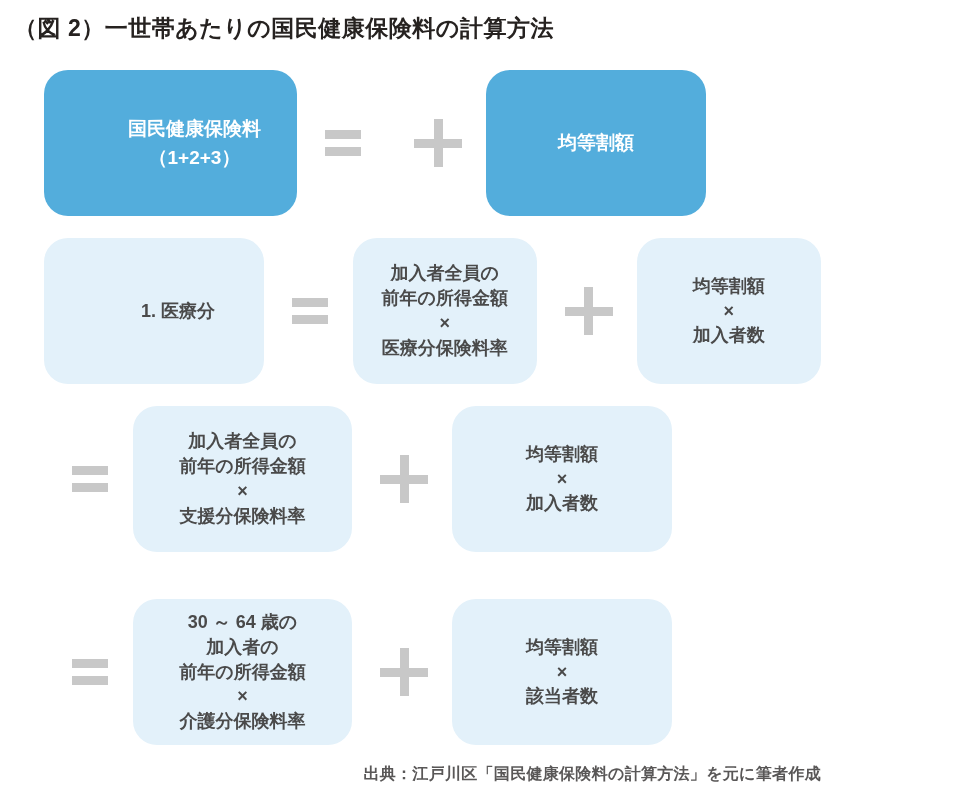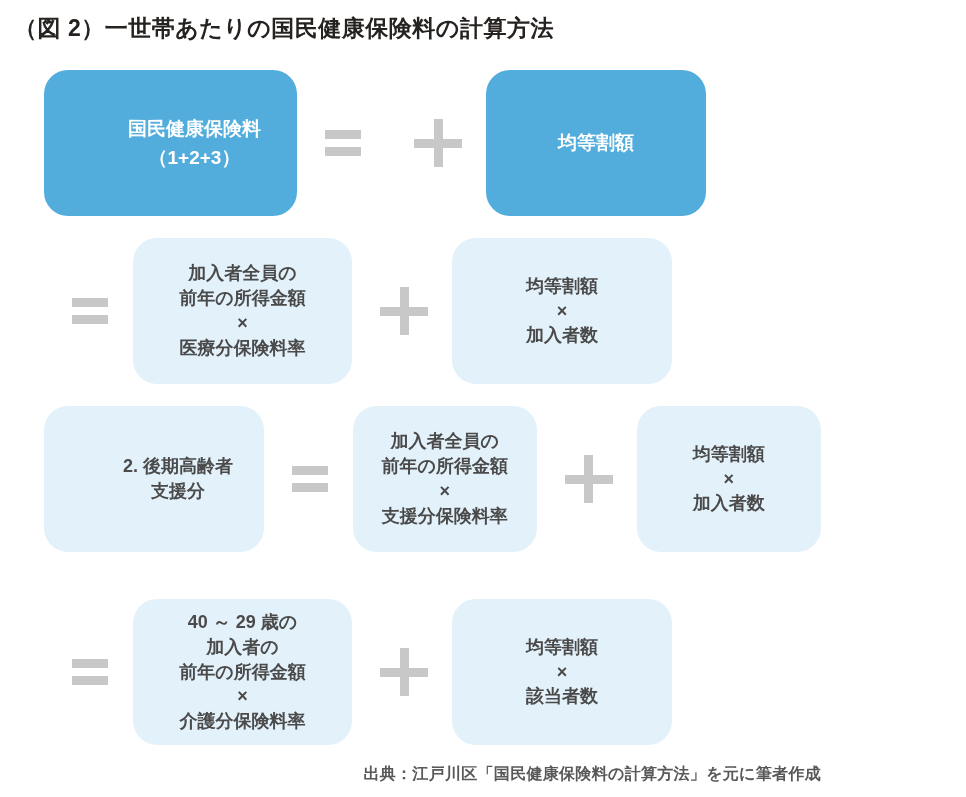--- a/index.html
+++ b/index.html
@@ -126,59 +126,58 @@
 （1+2+3）</span>
       </div>
       <div class="op equals" aria-label="="></div>
       <div class="op plus" aria-label="+"></div>
       <div class="box primary col-right">
         <span class="box-text">均等割額</span>
       </div>
     </div>
 
     <div class="row gap-md">
+      <div class="box light col-left">
+        <span class="box-text">1. 医療分</span>
+      </div>
       <div class="op equals" aria-label="="></div>
       <div class="box light col-mid">
         <span class="box-text">加入者全員の
 前年の所得金額
 ×
 医療分保険料率</span>
       </div>
       <div class="op plus" aria-label="+"></div>
       <div class="box light col-right">
         <span class="box-text">均等割額
 ×
 加入者数</span>
       </div>
     </div>
 
     <div class="row gap-xl">
-      <div class="box light col-left">
-        <span class="box-text">2. 後期高齢者
-支援分</span>
-      </div>
       <div class="op equals" aria-label="="></div>
       <div class="box light col-mid">
         <span class="box-text">加入者全員の
 前年の所得金額
 ×
 支援分保険料率</span>
       </div>
       <div class="op plus" aria-label="+"></div>
       <div class="box light col-right">
         <span class="box-text">均等割額
 ×
 加入者数</span>
       </div>
     </div>
 
     <div class="row gap-none">
       <div class="op equals" aria-label="="></div>
       <div class="box light col-mid">
-        <span class="box-text">40 ～ 29 歳の
+        <span class="box-text">30 ～ 64 歳の
 加入者の
 前年の所得金額
 ×
 介護分保険料率</span>
       </div>
       <div class="op plus" aria-label="+"></div>
       <div class="box light col-right">
         <span class="box-text">均等割額
 ×
 該当者数</span>

